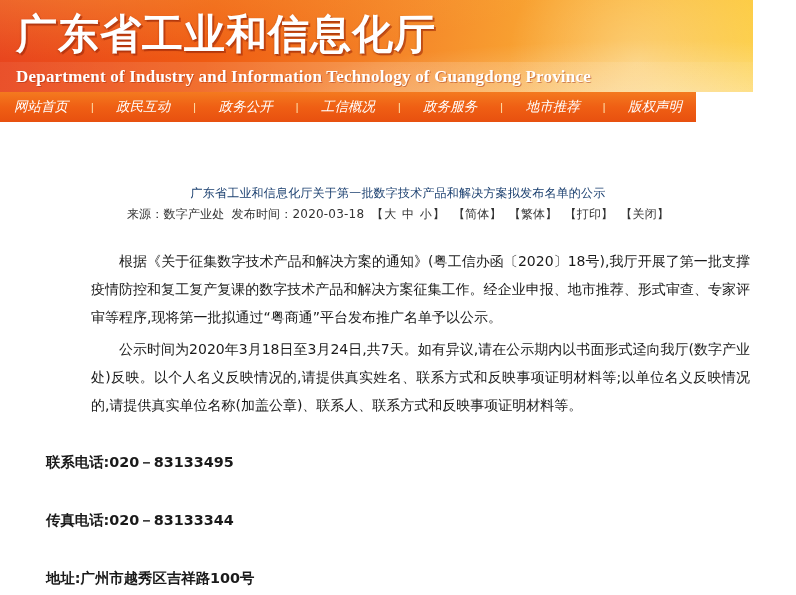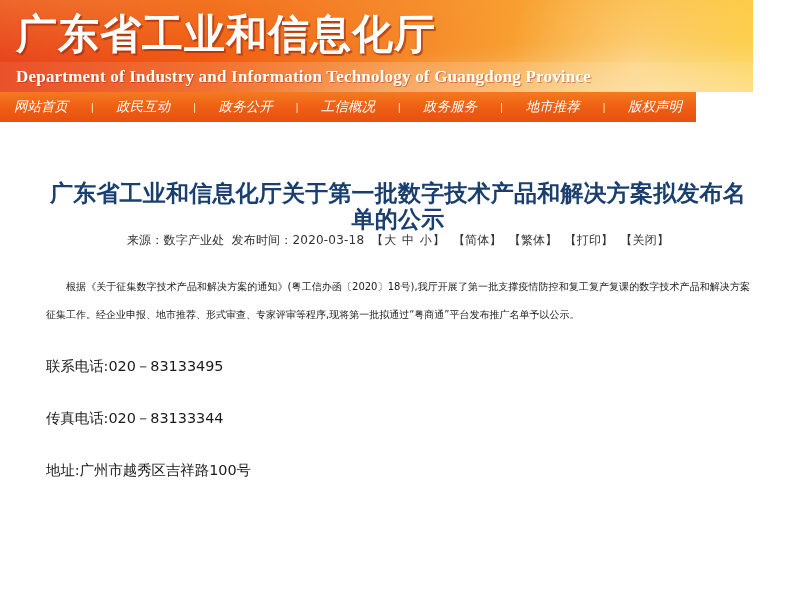--- a/index.html
+++ b/index.html
@@ -91,55 +91,57 @@
     font-size: 11px;
     font-family: "Liberation Sans", sans-serif;
   }
 
   
   .doc {
     padding: 0 46px;
   }
   .doc-title {
     font-family: "DejaVu Sans", "Liberation Sans", sans-serif;
-    font-size: 23px;
-    font-weight: bold;
+    font-size: 12px;
+    font-weight: normal;
     color: #1a3f6f;
     text-align: center;
     line-height: 26px;
     margin-top: 58px;
     letter-spacing: 0.2px;
   }
   .doc-meta {
     text-align: center;
     font-family: "DejaVu Sans", "Liberation Sans", sans-serif;
     font-size: 12px;
     color: #333333;
     letter-spacing: 0.2px;
   }
   .doc-meta .fs-group { letter-spacing: 1px; }
   .doc-meta .gap { display: inline-block; width: 7px; }
 
   .body-text {
     margin-top: 24px;
     font-family: "DejaVu Sans", "Liberation Sans", sans-serif;
-    font-size: 10px;
+    font-size: 14px;
     color: #1a1a1a;
     line-height: 28px;
     text-align: justify;
+    margin-left: 45px;
   }
   .body-text p { margin: 0 0 4px 0; }
   .indent { text-indent: 2em; }
 
   .contact-line {
-    margin-top: 22px;
+    margin-top: 28px;
     font-family: "DejaVu Sans", "Liberation Sans", sans-serif;
     font-size: 14.4px;
     color: #1a1a1a;
     line-height: 30px;
+    font-weight: bold;
   }
 </style>
 </head>
 <body>
 
 <div class="banner">
   <div class="banner-deco"></div>
   <div class="banner-stripes"></div>
   <div class="banner-text">
     <div class="banner-cn">广东省工业和信息化厅</div>
@@ -166,19 +168,20 @@
 <div class="doc">
 
   <div class="doc-title">广东省工业和信息化厅关于第一批数字技术产品和解决方案拟发布名单的公示</div>
 
   <div class="doc-meta">
     <span>来源：</span><span>数字产业处</span><span class="gap"></span><span>发布时间：</span><span>2020-03-18</span><span class="gap"></span><span class="fs-group">【大 中 小】</span><span class="gap"></span><span>【简体】</span><span class="gap"></span><span>【繁体】</span><span class="gap"></span><span>【打印】</span><span class="gap"></span><span>【关闭】</span>
   </div>
 
   <div class="body-text">
     <p class="indent">根据《关于征集数字技术产品和解决方案的通知》(粤工信办函〔2020〕18号),我厅开展了第一批支撑疫情防控和复工复产复课的数字技术产品和解决方案征集工作。经企业申报、地市推荐、形式审查、专家评审等程序,现将第一批拟通过“粤商通”平台发布推广名单予以公示。</p>
+    <p class="indent">公示时间为2020年3月18日至3月24日,共7天。如有异议,请在公示期内以书面形式迳向我厅(数字产业处)反映。以个人名义反映情况的,请提供真实姓名、联系方式和反映事项证明材料等;以单位名义反映情况的,请提供真实单位名称(加盖公章)、联系人、联系方式和反映事项证明材料等。</p>
   </div>
 
   <div class="contact-line">联系电话:020－83133495</div>
   <div class="contact-line">传真电话:020－83133344</div>
   <div class="contact-line">地址:广州市越秀区吉祥路100号</div>
 
 </div>
 
 </body></html>

